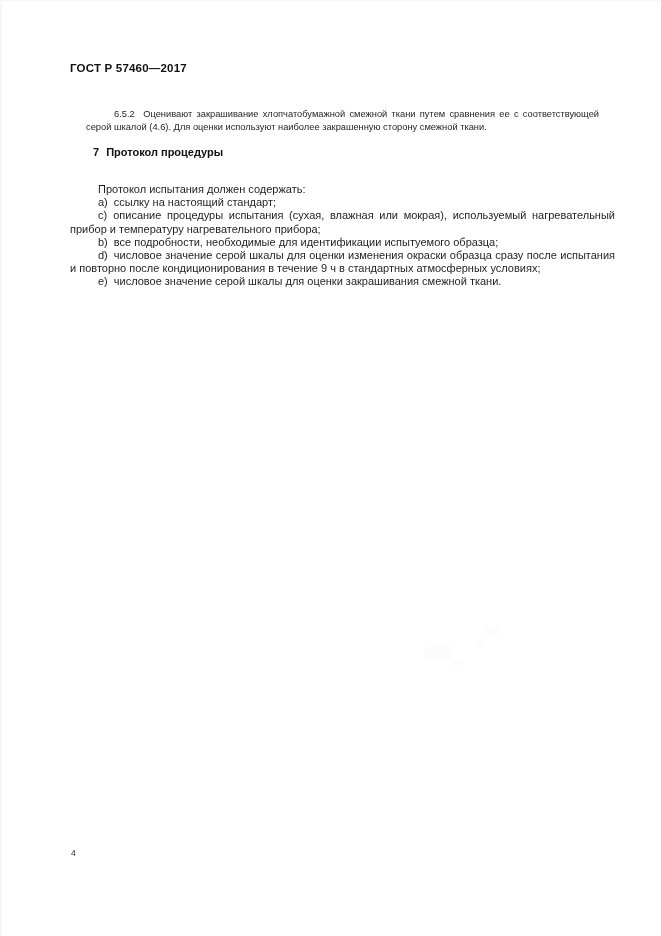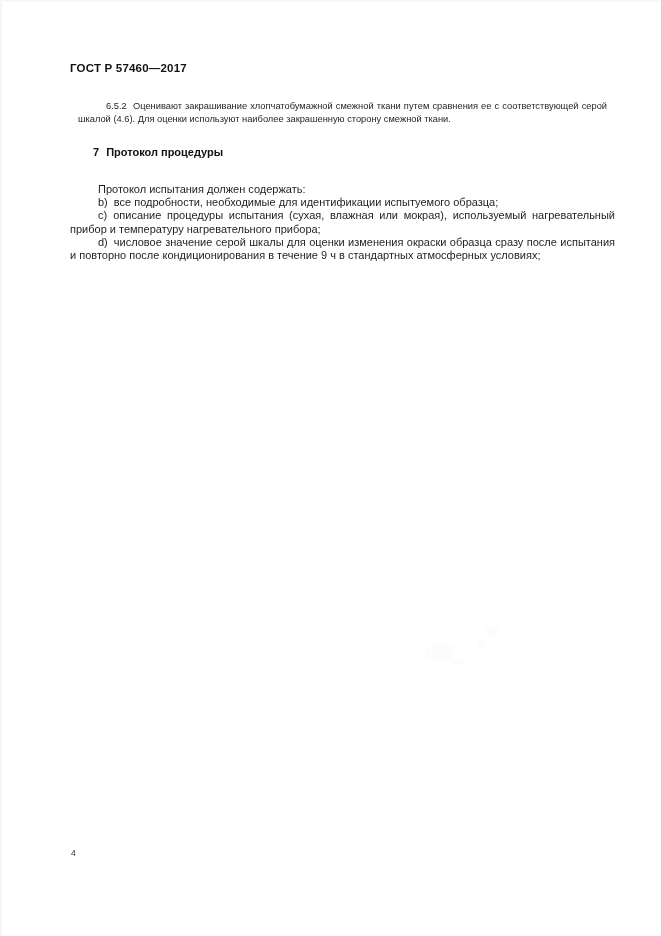--- a/index.html
+++ b/index.html
@@ -54,21 +54,21 @@
     position: absolute;
     left: 70px;
     top: 92px;
     width: 545px;
     font-size: 9.3px;
     line-height: 13.2px;
     text-align: justify;
     color: #1f1f1f;
   }
   .para {
-    margin: 8px;
+    margin: 16px;
     text-indent: 28px;
     text-align: justify;
   }
   .section-heading {
     position: absolute;
     left: 93px;
     top: 146px;
     font-size: 11px;
     font-weight: bold;
     color: #111111;
@@ -132,20 +132,22 @@
   <div class="body-block">
     <p class="para"><span>6.5.2</span>&nbsp;&nbsp;<span>Оценивают закрашивание хлопчатобумажной смежной ткани путем сравнения ее с соответствующей серой шкалой (4.6). Для оценки используют наиболее закрашенную сторону смежной ткани.</span></p>
   </div>
 
   <div class="section-heading">
     <span class="heading-num">7</span><span>Протокол процедуры</span>
   </div>
 
   <div class="list-block">
     <p class="lead-in">Протокол испытания должен содержать:</p>
+    <p class="list-item"><span class="item-marker">a)</span><span>ссылку на настоящий стандарт;</span></p>
+    <p class="list-item"><span class="item-marker">c)</span><span>описание процедуры испытания (сухая, влажная или мокрая), используемый нагревательный прибор и температуру нагревательного прибора;</span></p>
     <p class="list-item"><span class="item-marker">b)</span><span>все подробности, необходимые для идентификации испытуемого образца;</span></p>
-    <p class="list-item"><span class="item-marker">c)</span><span>описание процедуры испытания (сухая, влажная или мокрая), используемый нагревательный прибор и температуру нагревательного прибора;</span></p>
     <p class="list-item"><span class="item-marker">d)</span><span>числовое значение серой шкалы для оценки изменения окраски образца сразу после испытания и повторно после кондиционирования в течение 9 ч в стандартных атмосферных условиях;</span></p>
+    <p class="list-item"><span class="item-marker">e)</span><span>числовое значение серой шкалы для оценки закрашивания смежной ткани.</span></p>
   </div>
 
   <div class="page-number">4</div>
 
 </div>
 
 </body></html>

